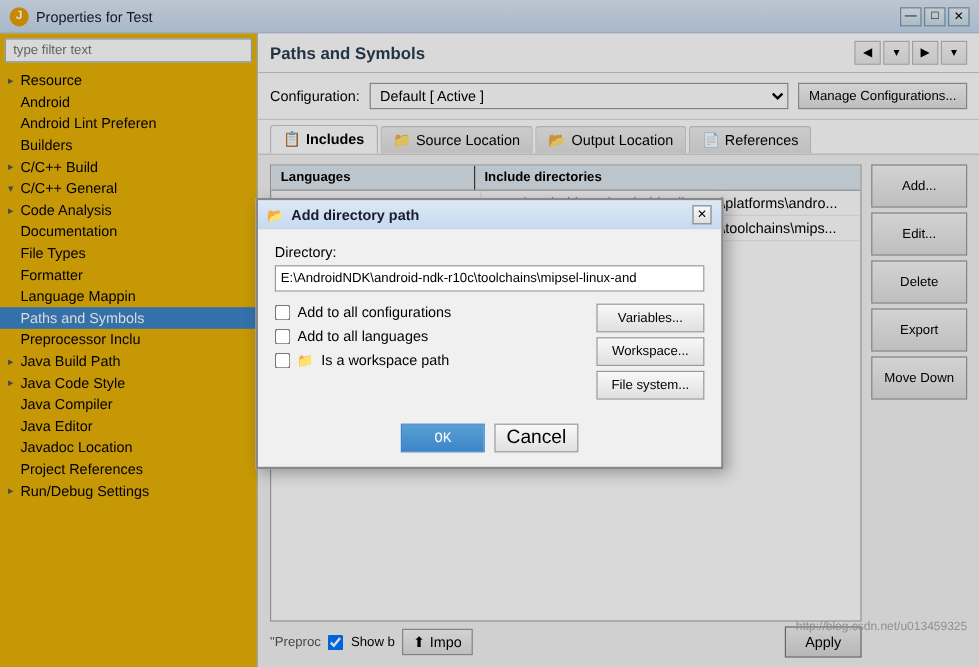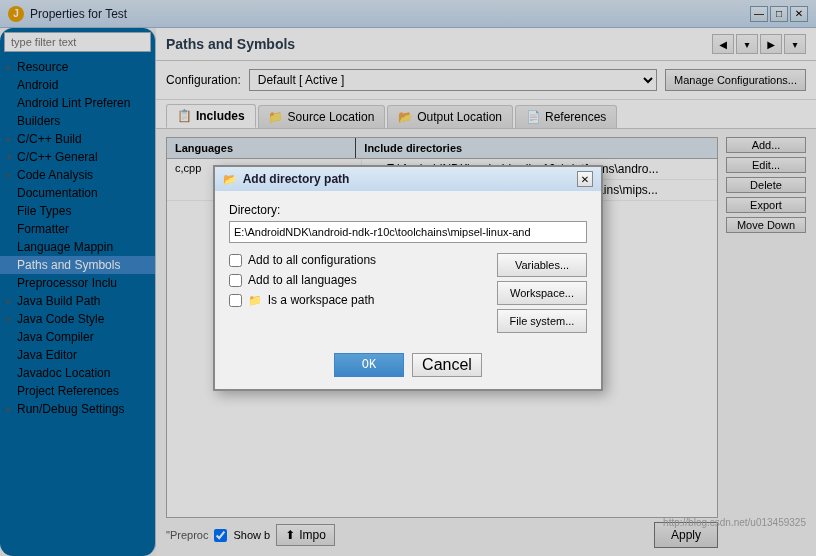--- a/index.html
+++ b/index.html
@@ -14,21 +14,21 @@
     .title-bar-left { display: flex; align-items: center; gap: 6px; }
     .title-bar-icon { width: 16px; height: 16px; background: #e8a000; border-radius: 50%; display: flex; align-items: center; justify-content: center; font-size: 10px; color: white; font-weight: bold; }
     .title-bar-text { font-size: 12px; color: #1a1a2e; font-weight: normal; }
     .title-bar-controls { display: flex; gap: 2px; }
     .title-btn { width: 18px; height: 16px; border: 1px solid #7a9ab5; background: linear-gradient(to bottom, #e8f0f8, #ccdde8); display: flex; align-items: center; justify-content: center; cursor: pointer; font-size: 10px; }
 
     
     .main-container { display: flex; height: calc(100% - 28px); }
 
     
-    .sidebar { width: 156px; border-right: 1px solid #b0c4d8; background: #0369a1; display: flex; flex-direction: column; border-radius: 13px; }
+    .sidebar { width: 215px; border-right: 1px solid #b0c4d8; background: #eab308; display: flex; flex-direction: column; }
     .filter-input { margin: 4px; padding: 3px 6px; border: 1px solid #a0b0c0; font-size: 11px; color: #888; width: calc(100% - 8px); }
     .tree-area { flex: 1; overflow-y: auto; padding: 2px 0; }
     .tree-item { padding: 2px 4px; cursor: pointer; display: flex; align-items: center; gap: 3px; white-space: nowrap; overflow: hidden; }
     .tree-item.selected { background: #3d85c8; color: white; }
     .tree-arrow { width: 10px; display: inline-block; text-align: center; font-size: 9px; color: #555; }
     .tree-arrow.open::before { content: '▾'; }
     .tree-arrow.closed::before { content: '▸'; }
     .tree-arrow.empty::before { content: ''; }
     .tree-level-0 { padding-left: 4px; }
     .tree-level-1 { }
@@ -57,21 +57,21 @@
     .table-container { flex: 1; border: 1px solid #aaa; background: white; overflow: hidden; }
     .table-header { display: flex; background: #dde8f0; border-bottom: 1px solid #aaa; }
     .th { padding: 4px 8px; font-weight: bold; font-size: 11px; border-right: 1px solid #404040; flex: 1; }
     .th:last-child { flex: 2; border-right: none; }
     .table-row { display: flex; border-bottom: 1px solid #eee; }
     .td { padding: 3px 8px; border-right: 1px solid #eee; flex: 1; font-size: 11px; overflow: hidden; text-overflow: ellipsis; white-space: nowrap; }
     .td:last-child { flex: 2; border-right: none; }
 
     
     .side-buttons { display: flex; flex-direction: column; gap: 4px; padding-top: 0; }
-    .side-btn { width: 80px; height: 16px; border: 1px solid #999; background: linear-gradient(to bottom, #f8f8f8, #e0e0e0); cursor: pointer; font-size: 11px; }
+    .side-btn { width: 80px; height: 36px; border: 1px solid #999; background: linear-gradient(to bottom, #f8f8f8, #e0e0e0); cursor: pointer; font-size: 11px; }
     .side-btn:disabled { color: #aaa; cursor: default; }
     .checkbox { width: 13px; height: 13px; }
     .import-btn { height: 22px; padding: 0 8px; border: 1px solid #999; background: linear-gradient(to bottom, #f8f8f8, #e0e0e0); cursor: pointer; font-size: 11px; display: flex; align-items: center; gap: 4px; }
     .apply-btn { height: 26px; padding: 0 16px; border: 1px solid #777; background: linear-gradient(to bottom, #f0f0f0, #d8d8d8); cursor: pointer; font-size: 12px; }
 
     
     .tree-area::-webkit-scrollbar { width: 8px; }
     .tree-area::-webkit-scrollbar-track { background: #f0f0f0; }
     .tree-area::-webkit-scrollbar-thumb { background: #bbb; border: 1px solid #aaa; }
 

